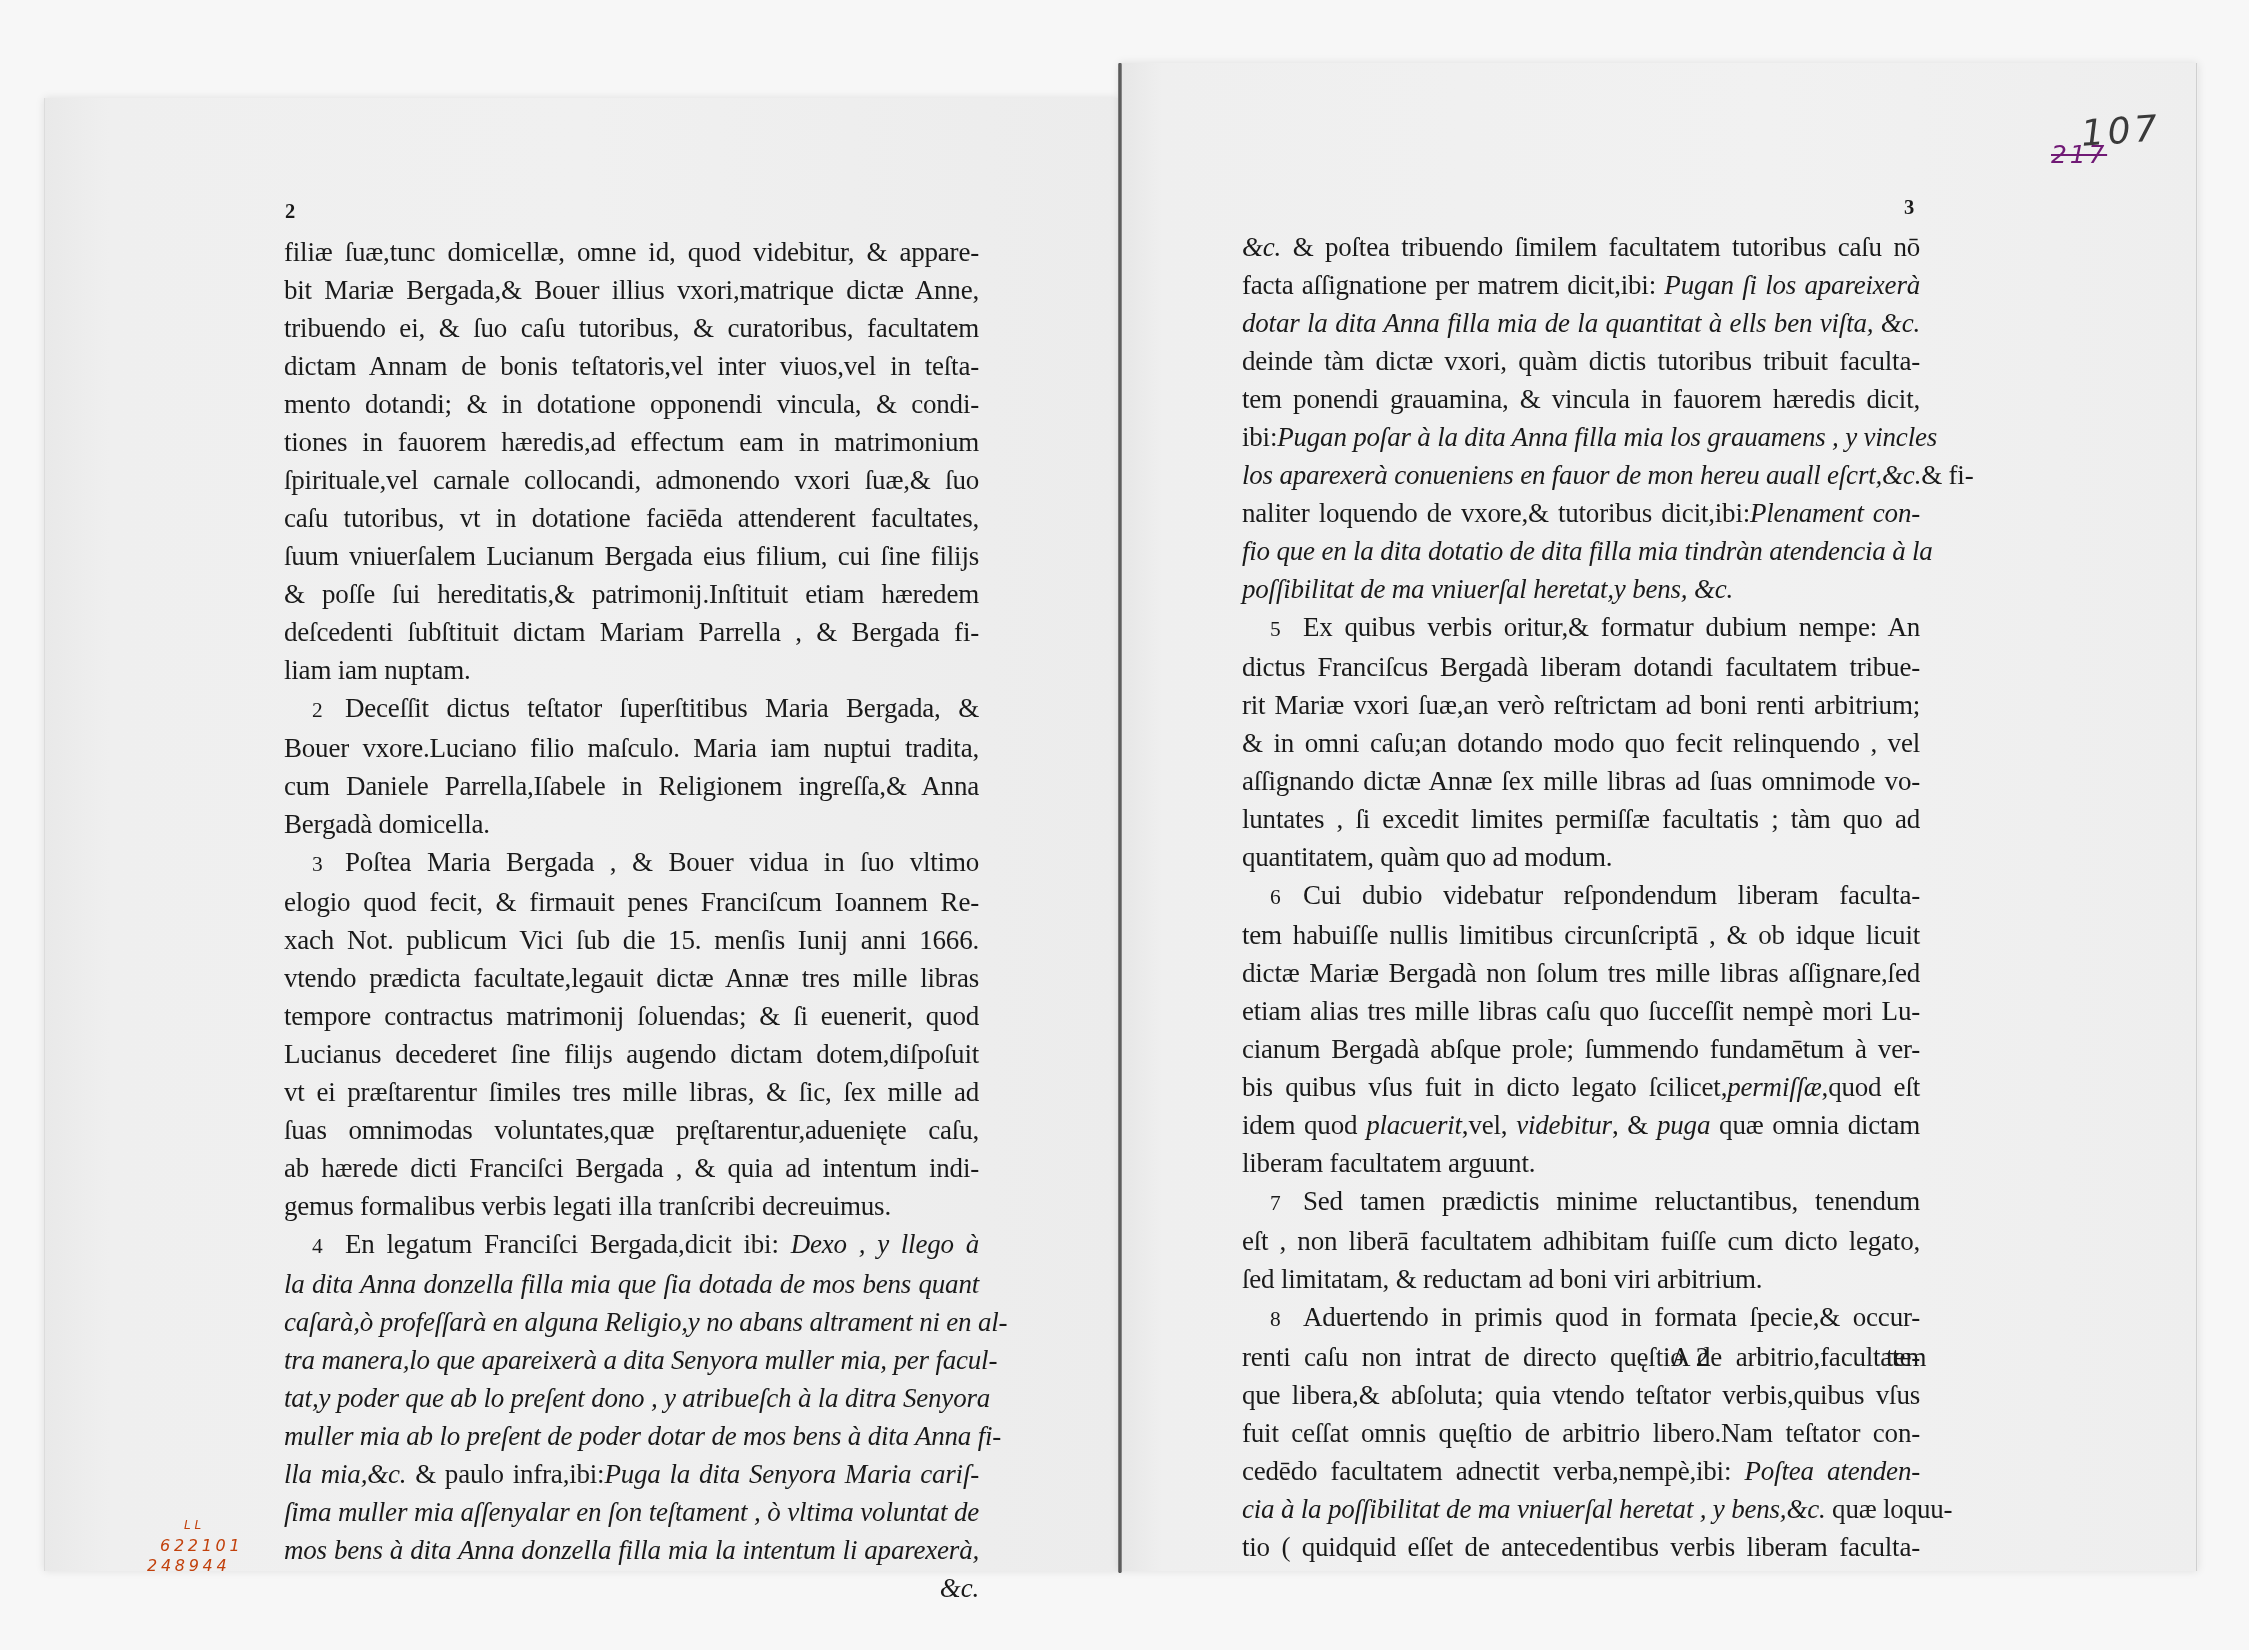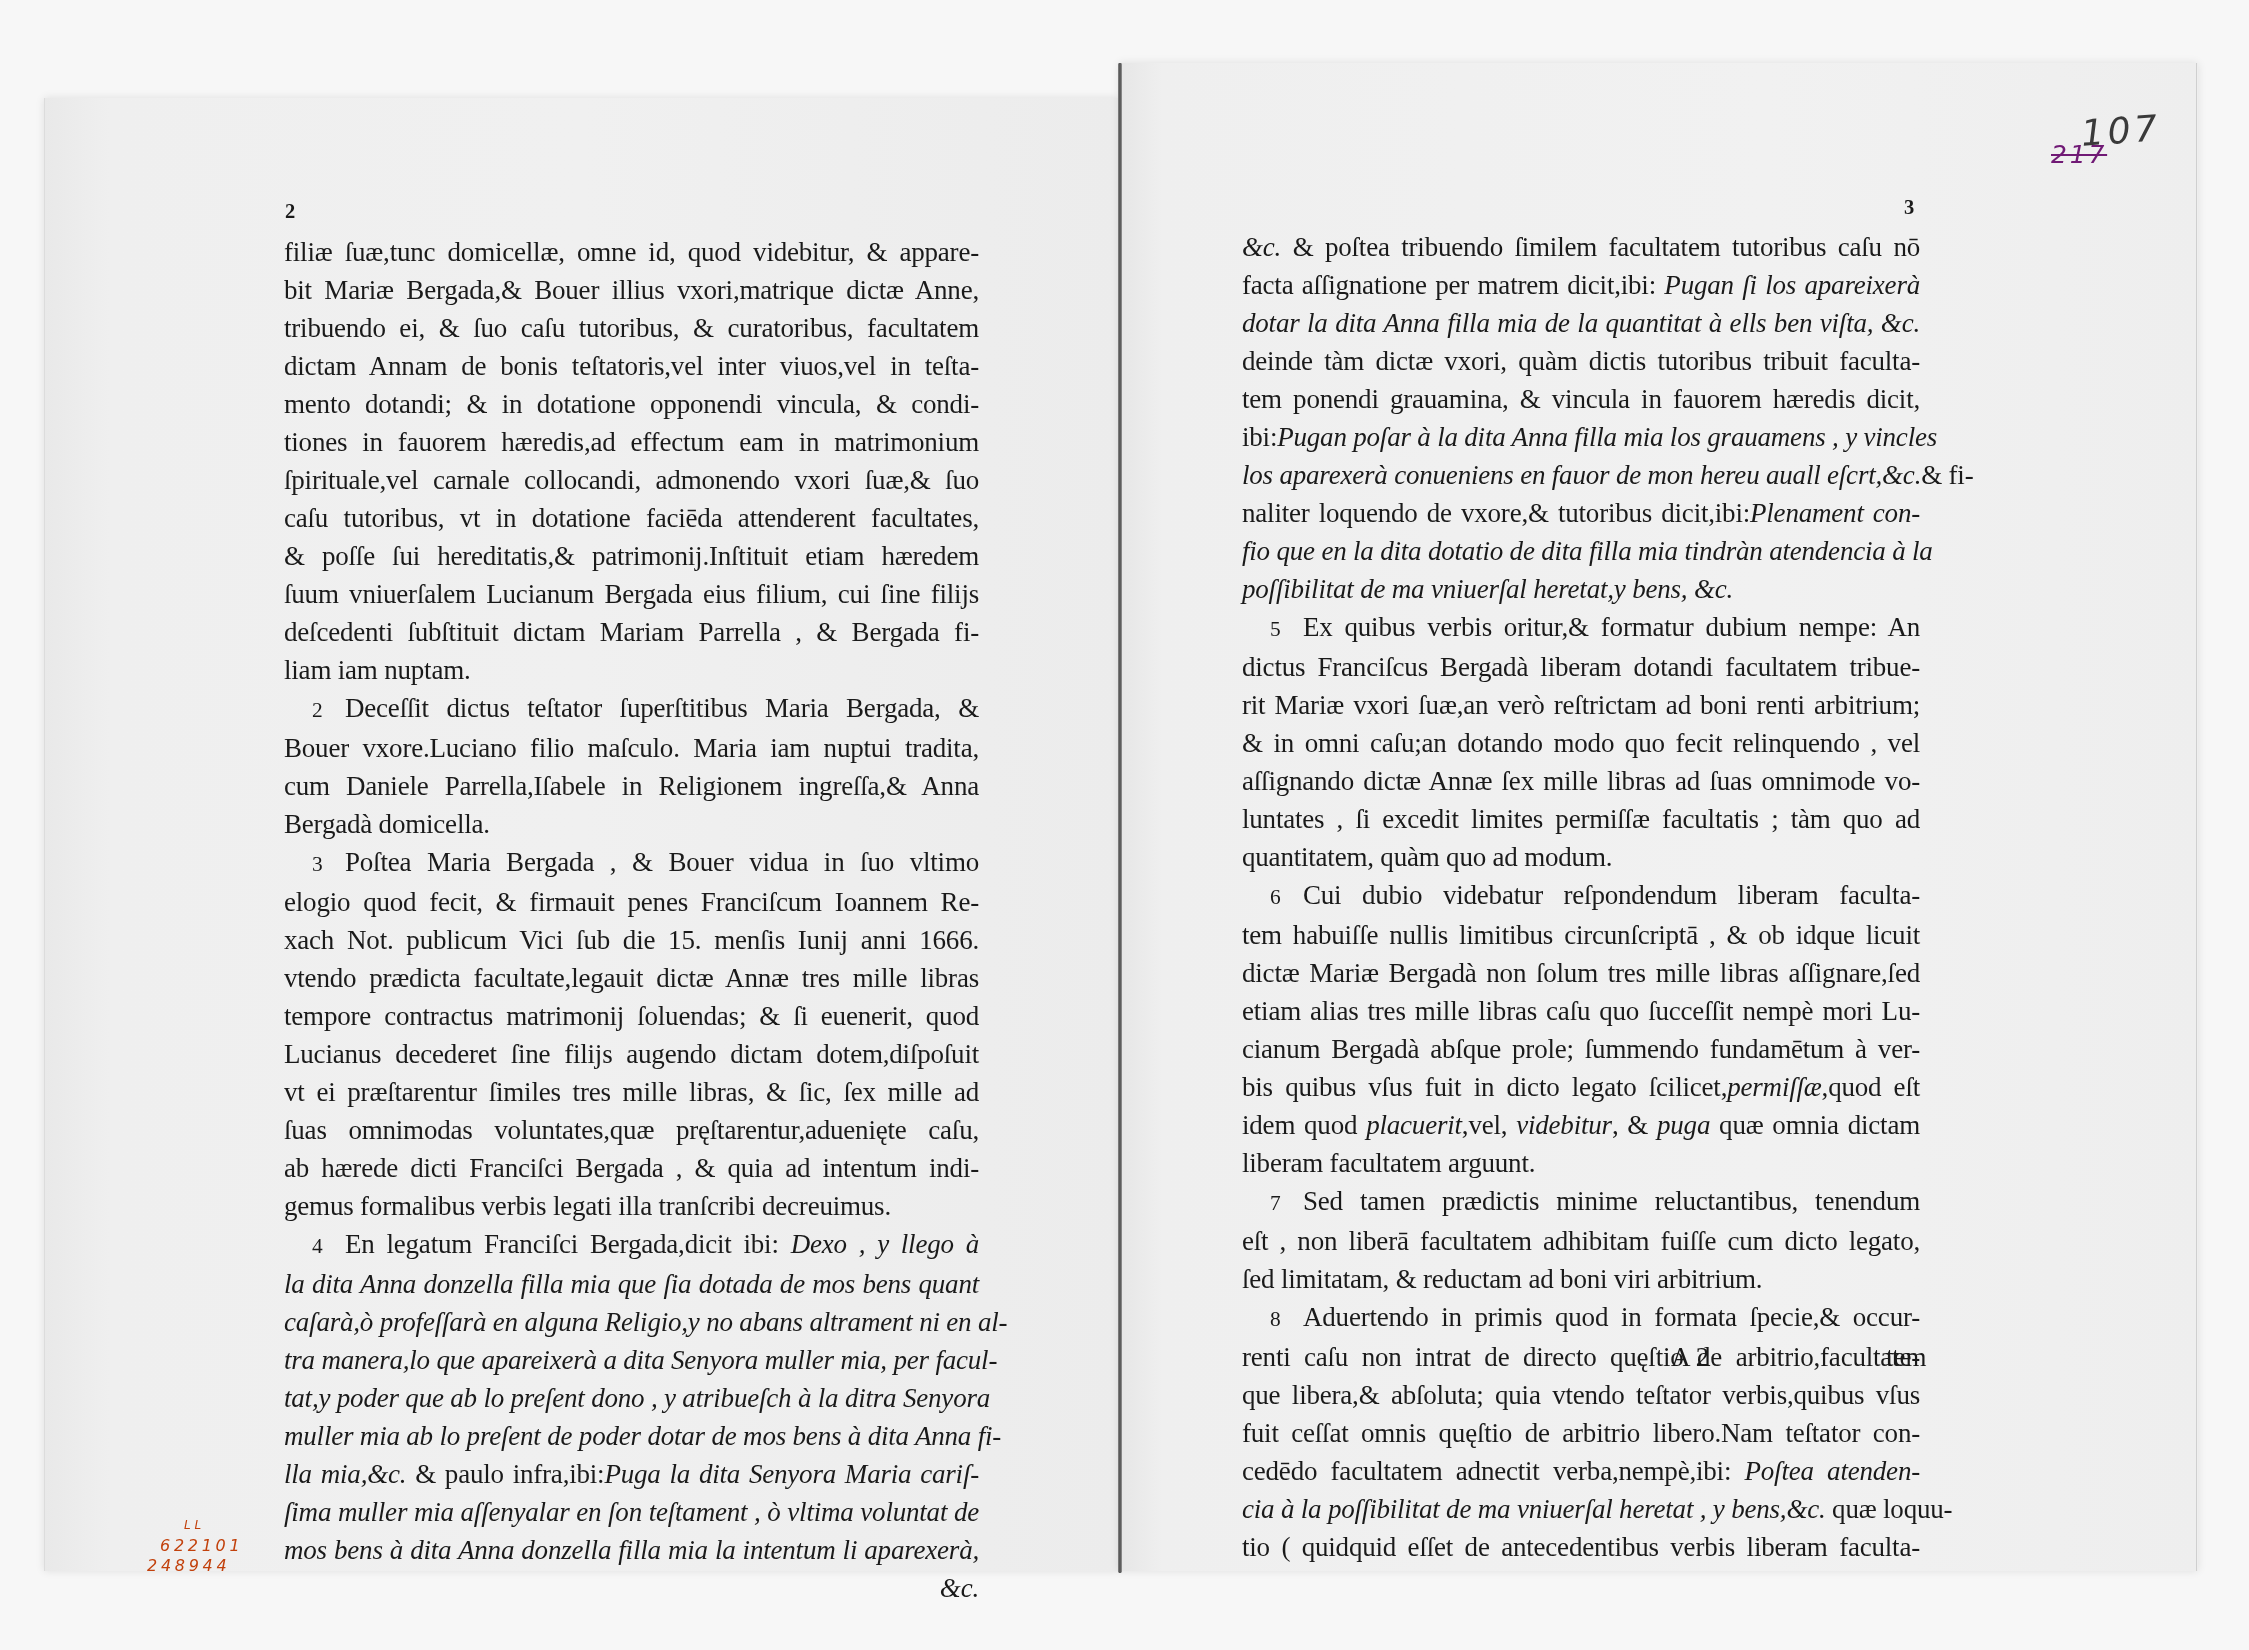--- a/index.html
+++ b/index.html
@@ -165,22 +165,22 @@
 
 <div class="text-block left-text" id="left-text">
     <span class="line"><span>filiæ ſuæ,tunc domicellæ, omne id, quod videbitur, &amp; appare-</span></span>
     <span class="line"><span>bit Mariæ Bergada,&amp; Bouer illius vxori,matrique dictæ Anne,</span></span>
     <span class="line"><span>tribuendo ei, &amp; ſuo caſu tutoribus, &amp; curatoribus, facultatem</span></span>
     <span class="line"><span>dictam Annam de bonis teſtatoris,vel inter viuos,vel in teſta-</span></span>
     <span class="line"><span>mento dotandi; &amp; in dotatione opponendi vincula, &amp; condi-</span></span>
     <span class="line"><span>tiones in fauorem hæredis,ad effectum eam in matrimonium</span></span>
     <span class="line"><span>ſpirituale,vel carnale collocandi, admonendo vxori ſuæ,&amp; ſuo</span></span>
     <span class="line"><span>caſu tutoribus, vt in dotatione faciēda attenderent facultates,</span></span>
+    <span class="line"><span>ſuum vniuerſalem Lucianum Bergada eius filium, cui ſine filijs</span></span>
     <span class="line"><span>&amp; poſſe ſui hereditatis,&amp; patrimonij.Inſtituit etiam hæredem</span></span>
-    <span class="line"><span>ſuum vniuerſalem Lucianum Bergada eius filium, cui ſine filijs</span></span>
     <span class="line"><span>deſcedenti ſubſtituit dictam  Mariam Parrella , &amp; Bergada fi-</span></span>
     <span class="line last"><span>liam iam nuptam.</span></span>
     <span class="line"><span class="para-num">2</span><span>Deceſſit dictus teſtator ſuperſtitibus Maria Bergada, &amp;</span></span>
     <span class="line"><span>Bouer vxore.Luciano filio maſculo. Maria iam nuptui tradita,</span></span>
     <span class="line"><span>cum Daniele Parrella,Iſabele in Religionem ingreſſa,&amp; Anna</span></span>
     <span class="line last"><span>Bergadà domicella.</span></span>
     <span class="line"><span class="para-num">3</span><span>Poſtea Maria Bergada , &amp; Bouer  vidua in ſuo vltimo</span></span>
     <span class="line"><span>elogio quod fecit, &amp; firmauit penes Franciſcum Ioannem Re-</span></span>
     <span class="line"><span>xach  Not. publicum Vici ſub die 15. menſis Iunij anni 1666.</span></span>
     <span class="line"><span>vtendo prædicta facultate,legauit dictæ Annæ tres mille libras</span></span>

